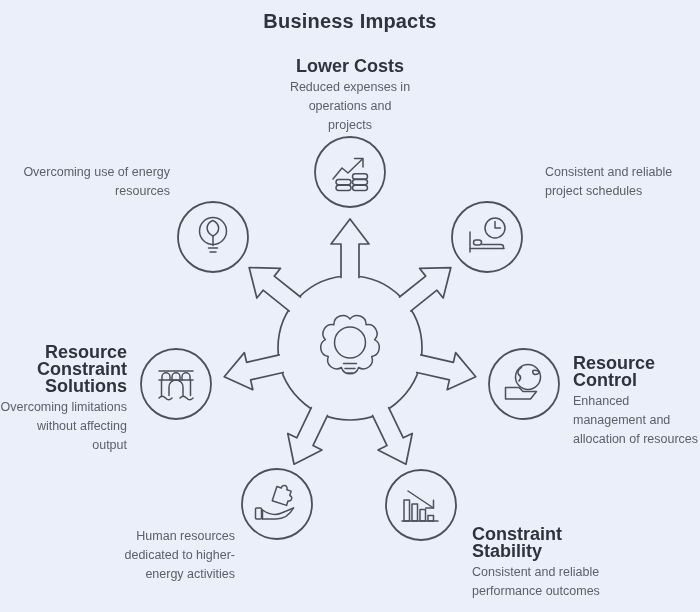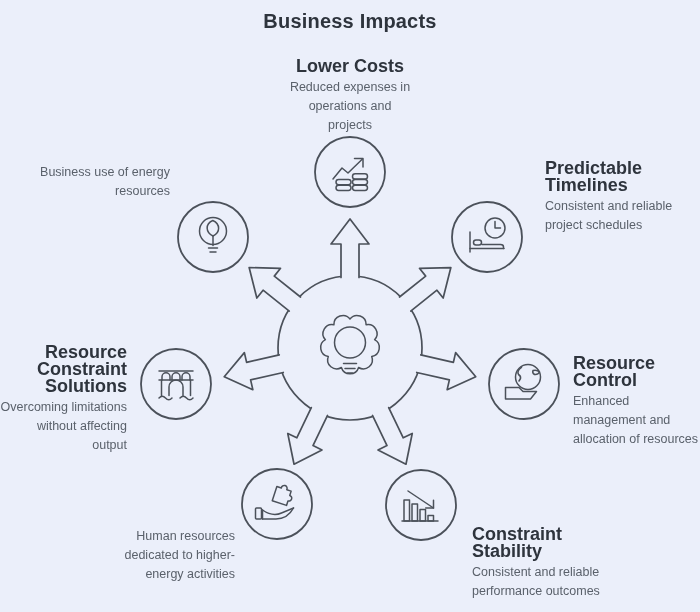--- a/index.html
+++ b/index.html
@@ -157,22 +157,20 @@
   <div class="main-title">Business Impacts</div>
 
   <div class="item ta-c" style="left:270px;top:58px;width:160px;">
     <div class="item-title">Lower Costs</div>
     <div class="item-desc">Reduced expenses in
 operations and
 projects</div>
   </div>
 
   <div class="item ta-l" style="left:545px;top:160px;width:150px;">
-    <div class="item-title">Predictable
-Timelines</div>
     <div class="item-desc">Consistent and reliable
 project schedules</div>
   </div>
 
   <div class="item ta-l" style="left:573px;top:355px;width:150px;">
     <div class="item-title">Resource Control</div>
     <div class="item-desc">Enhanced
 management and
 allocation of resources</div>
   </div>
@@ -193,17 +191,17 @@
   <div class="item ta-r" style="right:573px;top:344px;width:150px;">
     <div class="item-title">Resource
 Constraint
 Solutions</div>
     <div class="item-desc">Overcoming limitations
 without affecting
 output</div>
   </div>
 
   <div class="item ta-r" style="right:530px;top:160px;width:160px;">
-    <div class="item-desc">Business use of energy
+    <div class="item-desc">Overcoming use of energy
 resources</div>
   </div>
 
 </div>
 
 </body></html>

